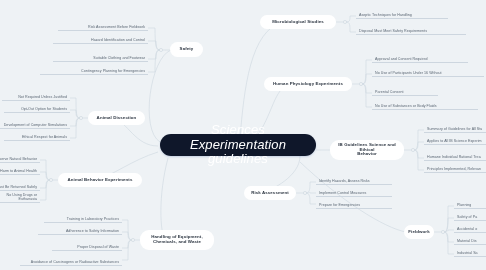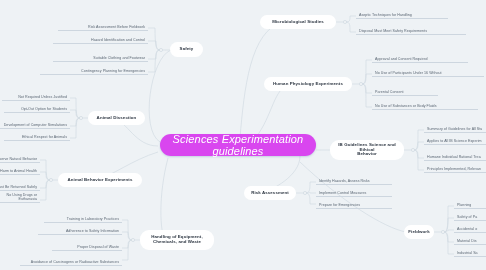--- a/index.html
+++ b/index.html
@@ -16,25 +16,25 @@
     position:absolute;
     box-sizing:border-box;
     display:flex;align-items:center;justify-content:center;
     text-align:center;
     line-height:1.12;
     white-space:pre-line;
   }
 
   
   .root{
-    background:#d946ef;
+    background:#0f172a;
     color:#ffffff;
     border-radius:11px;
     font-style:italic;
-    font-size:11px;
+    font-size:13px;
     letter-spacing:.15px;
     padding:0 7px;
     box-shadow:0 1px 2px rgba(80,110,170,.25);
   }
 
   
   .lvl1{
     background:#ffffff;
     color:#2b3440;
     border-radius:9px;

